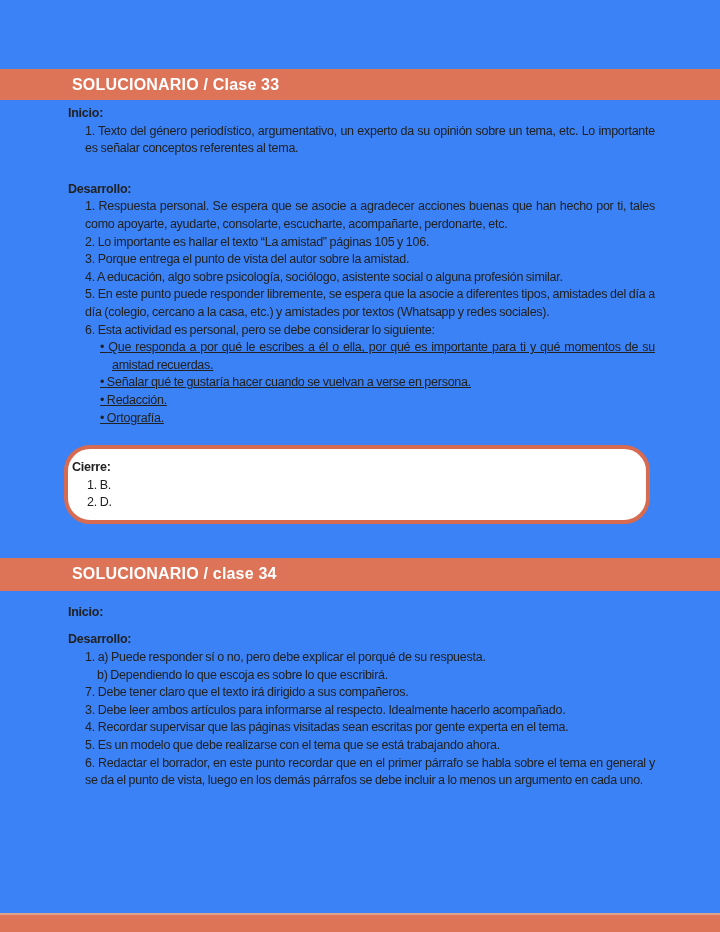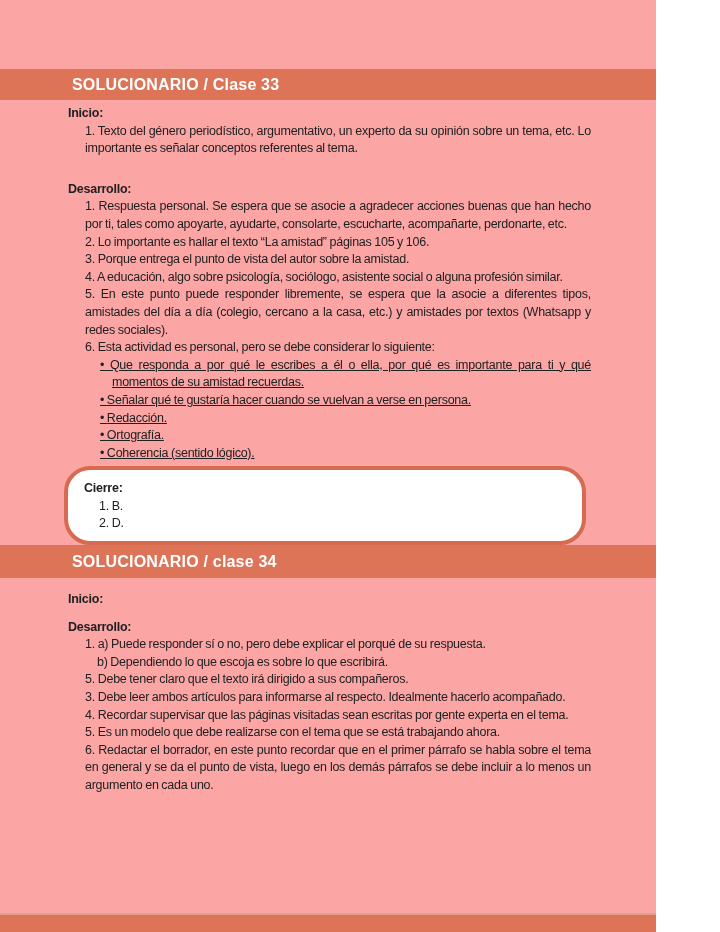--- a/index.html
+++ b/index.html
@@ -4,33 +4,33 @@
 <style>
   :root{
     --accent:#DD7458;
     --box-border:#D76B51;
     --text:#212121;
     --header-text:#FFFFFF;
   }
   html,body{margin:0;padding:0;background:#ffffff;}
   .page{
     position:relative;
-    width:656px;height:932px;
-    background:#fca5a5;
+    width:720px;height:932px;
+    background:#3b82f6;
     font-family:"Liberation Sans",sans-serif;
     color:var(--text);
     overflow:hidden;
   }
   .bar{
     width:720px;height:31px;
     background:var(--accent);
     display:flex;align-items:center;
   }
   .bar-1{margin-top:69px;}
-  .bar-2{height:33px;}
+  .bar-2{margin-top:34px;height:33px;}
   .bar-title{
     color:var(--header-text);
     font-weight:bold;
     font-size:16px;
     padding-left:72px;
     letter-spacing:.2px;
     white-space:nowrap;
   }
   .txt{font-size:12.5px;line-height:17.6px;letter-spacing:-.25px;word-spacing:-.5px;}
   p{margin:0;}
@@ -43,24 +43,24 @@
   .item-sub{margin-left:97px;}
   ul.bullets{
     list-style:none;
     margin:0 65px 0 100px;
     padding:0;
     text-align:justify;
   }
   ul.bullets li{padding-left:12px;text-indent:-12px;text-decoration:underline;}
   ul.bullets li::before{content:"\2022\00a0";}
   .cierre-box{
-    margin:4px 70px 0 64px;
+    margin:18px 70px 0 64px;
     border:4px solid var(--box-border);
     border-radius:26px;
-    padding:10px 14px 8px 16px;
+    padding:10px 14px 8px 4px;
     background:#ffffff;
   }
   .cierre-box .h{margin:0;}
   .cierre-box .ans{margin-left:15px;}
   .footer-bar{
     position:absolute;left:0;bottom:0;
     width:720px;height:17px;
     background:var(--accent);
     border-top:2px solid #DFA08C;
   }
@@ -84,41 +84,40 @@
     <p class="item">3. Porque entrega el punto de vista del autor sobre la amistad.</p>
     <p class="item">4. A educación, algo sobre psicología, sociólogo, asistente social o alguna profesión similar.</p>
     <p class="item">5. En este punto puede responder libremente, se espera que la asocie a diferentes tipos, amistades del día a día (colegio, cercano a la casa, etc.) y amistades por textos (Whatsapp y redes sociales).</p>
     <p class="item">6. Esta actividad es personal, pero se debe considerar lo siguiente:</p>
 
     <ul class="bullets">
       <li>Que responda a por qué le escribes a él o ella, por qué es importante para ti y qué momentos de su amistad recuerdas.</li>
       <li>Señalar qué te gustaría hacer cuando se vuelvan a verse en persona.</li>
       <li>Redacción.</li>
       <li>Ortografía.</li>
-      <li>Coherencia (sentido lógico).</li>
     </ul>
 
     <div class="cierre-box">
       <p class="h">Cierre:</p>
       <p class="ans">1. B.</p>
       <p class="ans">2. D.</p>
     </div>
   </section>
 
   <header class="bar bar-2">
     <span class="bar-title">SOLUCIONARIO / clase 34</span>
   </header>
 
   <section class="txt">
     <p class="h h-inicio-2">Inicio:</p>
 
     <p class="h h-desarrollo-2">Desarrollo:</p>
     <p class="item">1. a) Puede responder sí o no, pero debe explicar el porqué de su respuesta.</p>
     <p class="item item-sub">b) Dependiendo lo que escoja es sobre lo que escribirá.</p>
-    <p class="item">5. Debe tener claro que el texto irá dirigido a sus compañeros.</p>
+    <p class="item">7. Debe tener claro que el texto irá dirigido a sus compañeros.</p>
     <p class="item">3. Debe leer ambos artículos para informarse al respecto. Idealmente hacerlo acompañado.</p>
     <p class="item">4. Recordar supervisar que las páginas visitadas sean escritas por gente experta en el tema.</p>
     <p class="item">5. Es un modelo que debe realizarse con el tema que se está trabajando ahora.</p>
     <p class="item">6. Redactar el borrador, en este punto recordar que en el primer párrafo se habla sobre el tema en general y se da el punto de vista, luego en los demás párrafos se debe incluir a lo menos un argumento en cada uno.</p>
   </section>
 
   <div class="footer-bar"></div>
 
 </div>
 

